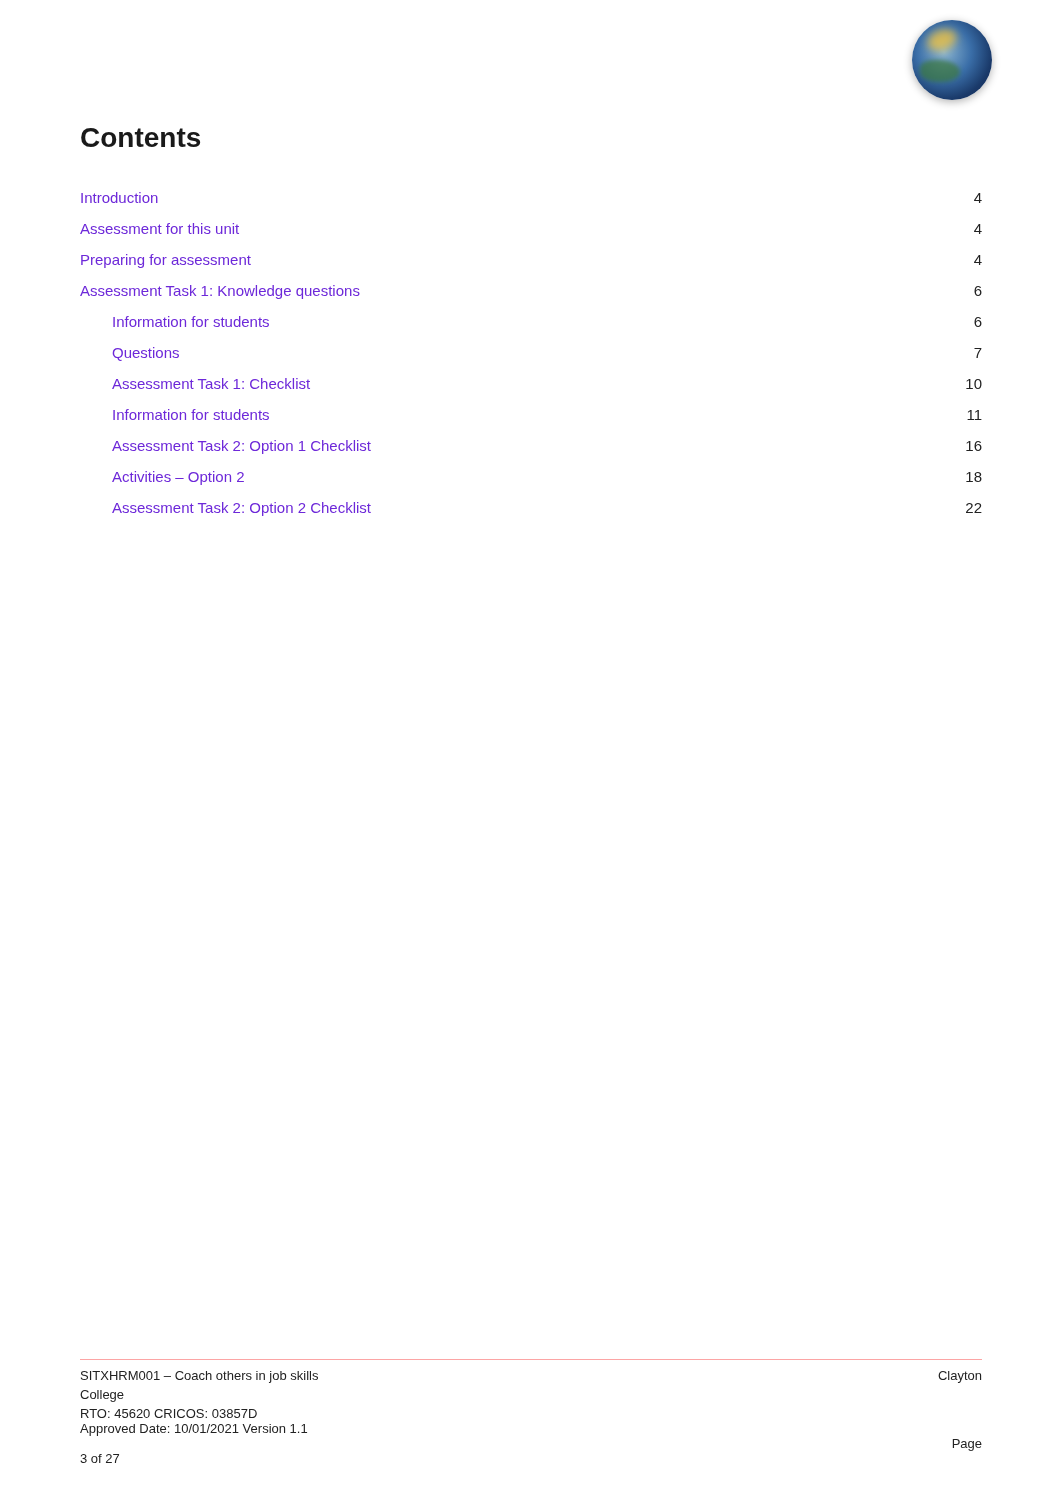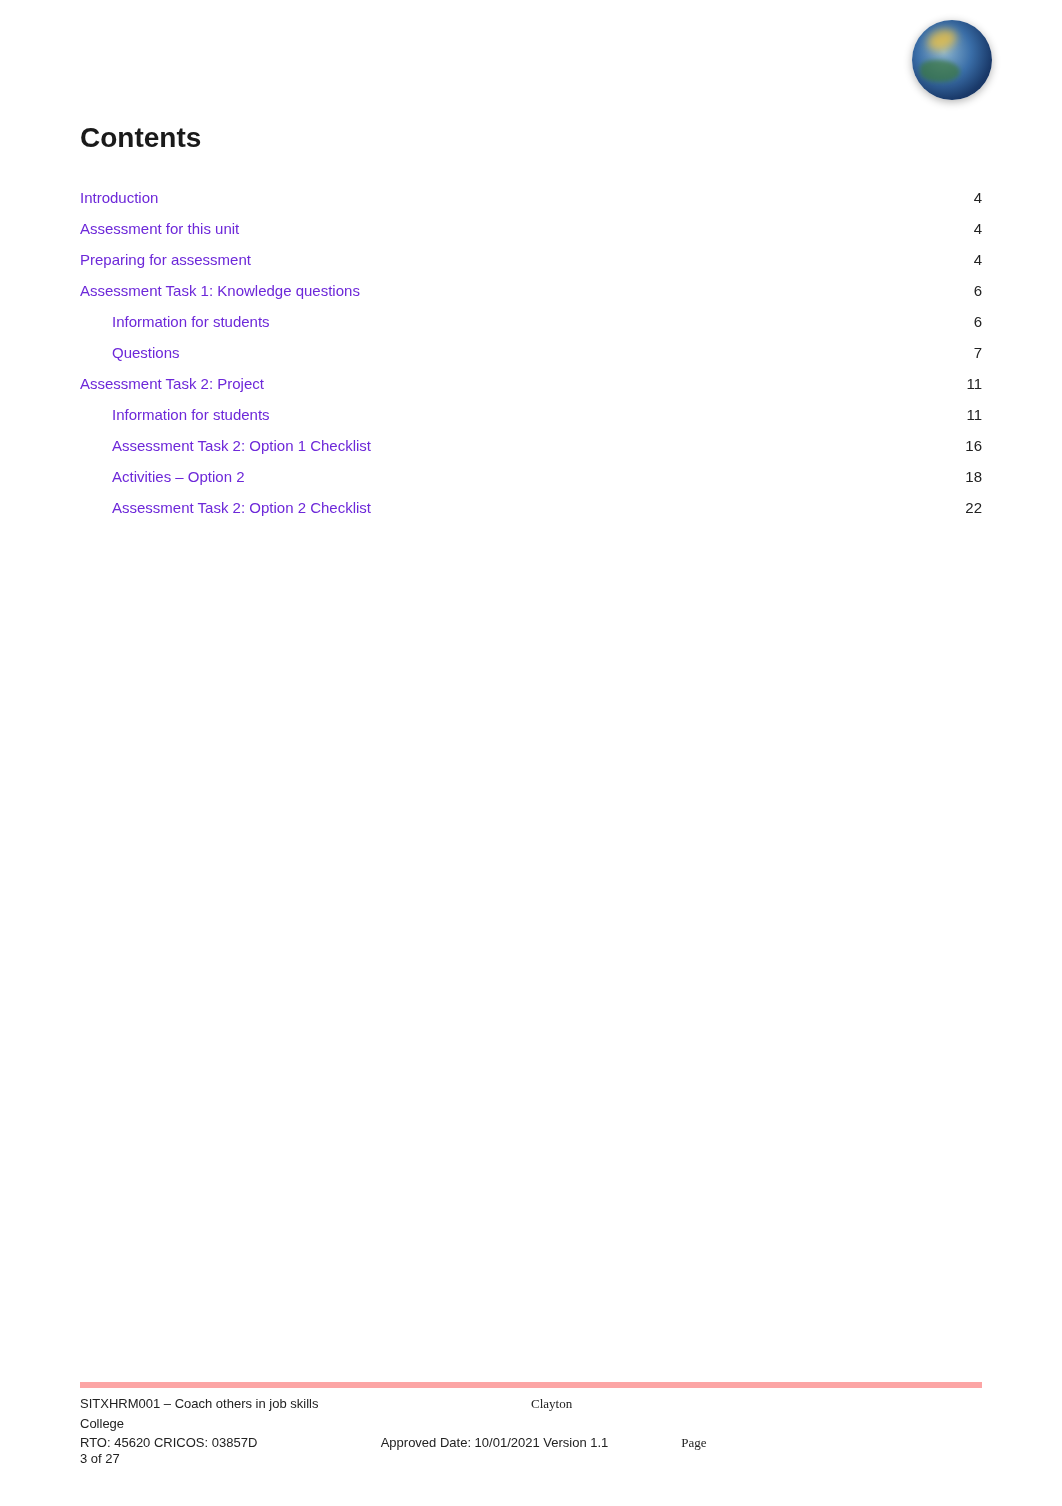--- a/index.html
+++ b/index.html
@@ -97,52 +97,52 @@
     .toc-indent {
       padding-left: 32px !important;
     }
 
     
     .footer {
       position: absolute;
       bottom: 40px;
       left: 80px;
       right: 80px;
-      border-top: 6px solid #fca5a5;
+      border-top: 1px solid #fca5a5;
       padding-top: 8px;
     }
 
     .footer-row1 {
       display: flex;
       justify-content: space-between;
       font-size: 13px;
       color: #222;
       margin-bottom: 4px;
     }
 
     .footer-row2 {
       display: flex;
       justify-content: space-between;
       font-size: 13px;
       color: #222;
+      flex-direction: column;
     }
 
     .footer-center {
       text-align: left;
       flex: 1;
     }
 
     .footer-left {
       flex: 1;
     }
 
     .footer-right {
       flex: 1;
-      text-align: left;
-      font-family: Liberation Serif, serif;
+      text-align: right;
     }
   </style>
 </head>
 <body>
 
 <div class="page-container">
 
   <div class="logo-area">
     <div class="logo-circle">
       <div class="logo-highlight"></div>
@@ -172,22 +172,22 @@
         </tr>
         <tr>
           <td class="toc-text toc-indent">Information for students</td>
           <td class="toc-page">6</td>
         </tr>
         <tr>
           <td class="toc-text toc-indent">Questions</td>
           <td class="toc-page">7</td>
         </tr>
         <tr>
-          <td class="toc-text">Assessment Task 2: Project</td>
-          <td class="toc-page">11</td>
+          <td class="toc-text toc-indent">Assessment Task 1: Checklist</td>
+          <td class="toc-page">10</td>
         </tr>
         <tr>
           <td class="toc-text toc-indent">Information for students</td>
           <td class="toc-page">11</td>
         </tr>
         <tr>
           <td class="toc-text toc-indent">Assessment Task 2: Option 1 Checklist</td>
           <td class="toc-page">16</td>
         </tr>
         <tr>

